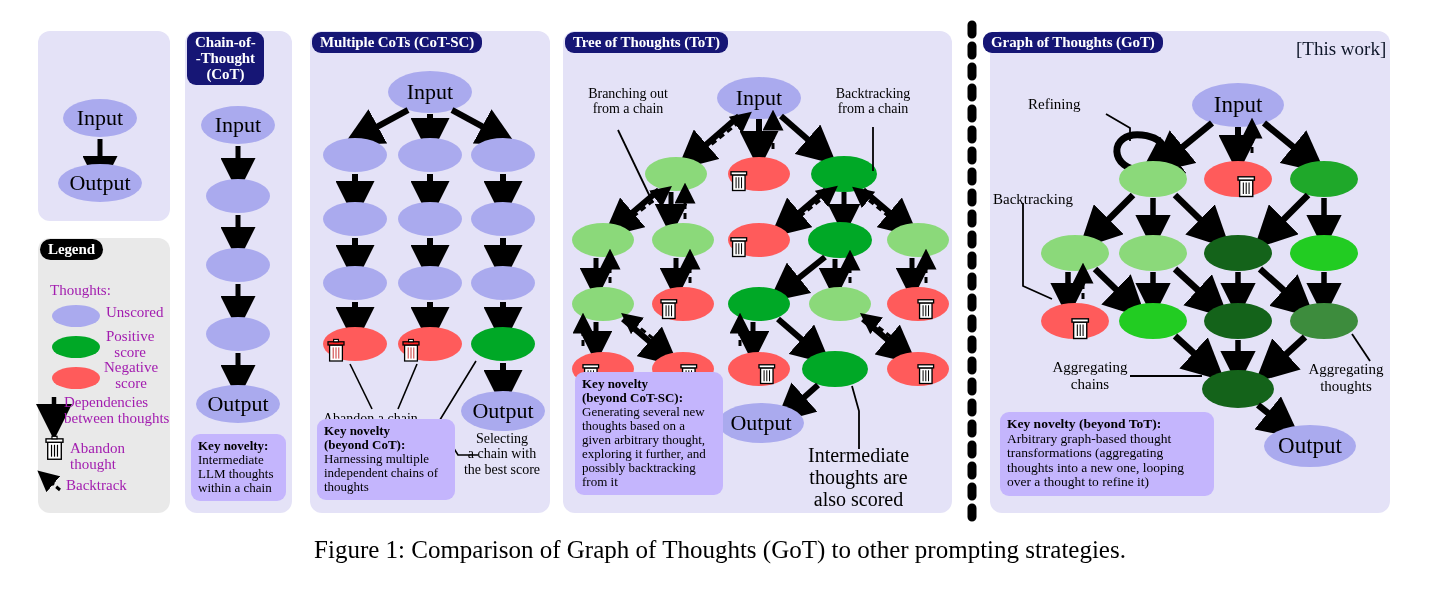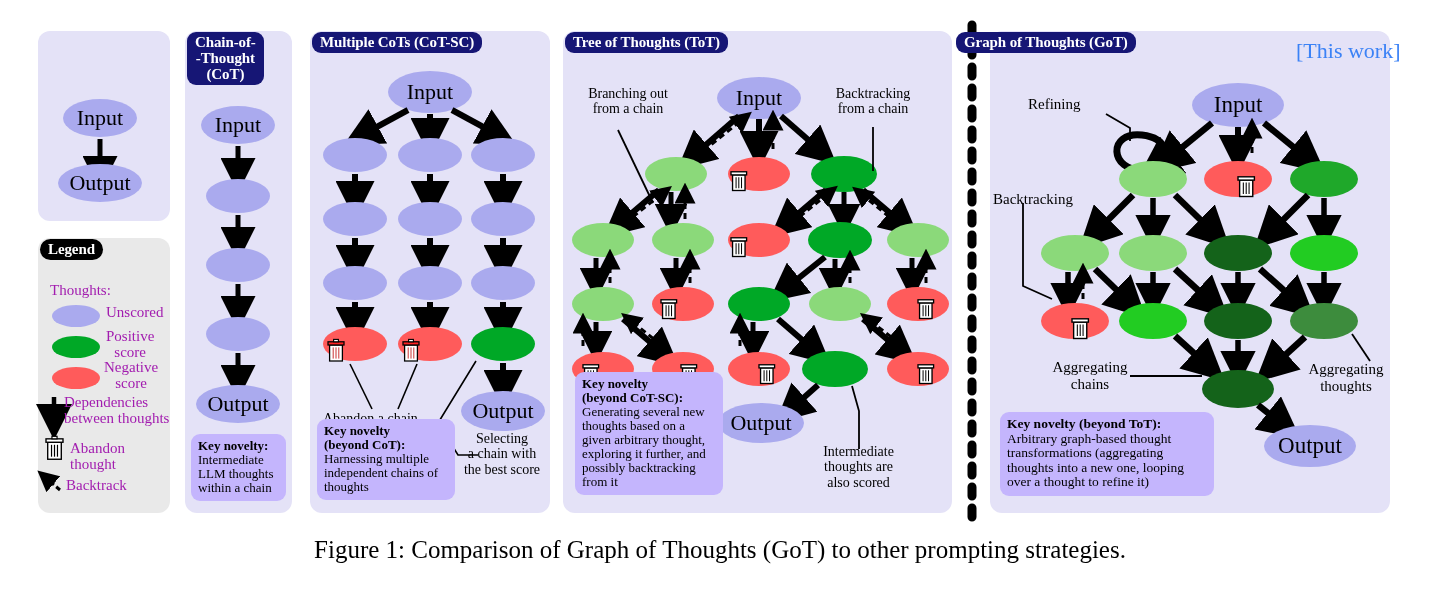--- a/index.html
+++ b/index.html
@@ -61,21 +61,21 @@
   svg { position: absolute; top: 0; left: 0; overflow: visible; }
 
   .caption {
     position: absolute;
     width: 1440px;
     text-align: center;
     font-size: 25px;
     color: #000;
   }
 
-  .thiswork { position: absolute; font-size: 22px; color: #3b82f6; }
+  .thiswork { position: absolute; font-size: 19px; color: #0f172a; }
   .legend-text { position: absolute; color:#a21caf; line-height:1.05; }
 </style>
 </head>
 <body>
 
 <div id="figure-root">
 
   <div class="panel" style="left:38px; top:31px; width:132px; height:190px;">
     <svg width="132" height="190" viewBox="0 0 132 190">
       <defs>
@@ -377,21 +377,21 @@
       <polyline points="55,99 90,172" fill="none" stroke="#000" stroke-width="1.8"></polyline>
       <polyline points="310,96 310,140" fill="none" stroke="#000" stroke-width="1.8"></polyline>
       <polyline points="289,355 296,380 296,418" fill="none" stroke="#000" stroke-width="1.8"></polyline>
     </svg>
     <div class="ellipse-label" style="left:159px; top:50px; width:74px; height:34px; font-size:22px;">Input</div>
     <div class="ellipse-label" style="left:156px; top:375px; width:84px; height:34px; font-size:22px;">Output</div>
     <div class="annot center" style="left:10px; top:55px; width:110px; font-size:14px; white-space:pre-line;">Branching out
 from a chain</div>
     <div class="annot center" style="left:255px; top:55px; width:110px; font-size:14px; white-space:pre-line;">Backtracking
 from a chain</div>
-    <div class="annot center" style="left:243px; top:413px; width:105px; font-size:14px; white-space:pre-line;">Intermediate
+    <div class="annot center" style="left:243px; top:413px; width:105px; font-size:20px; white-space:pre-line;">Intermediate
 thoughts are
 also scored</div>
   </div>
   <div class="panel-title" style="left:565px; top:32px; font-size:15px;">Tree of Thoughts (ToT)</div>
   <div class="keybox" style="left:575px; top:372px; width:148px; font-size:13px;">
     <b style="white-space:pre-line;">Key novelty
 (beyond CoT-SC):</b>
     <span>Generating several new thoughts based on a given arbitrary thought, exploring it further, and possibly backtracking from it</span>
   </div>
 
@@ -477,21 +477,21 @@
     </svg>
     <div class="ellipse-label" style="left:209px; top:56px; width:78px; height:36px; font-size:23px;">Input</div>
     <div class="ellipse-label" style="left:275px; top:397px; width:90px; height:36px; font-size:23px;">Output</div>
     <div class="annot" style="left:38px; top:65px; font-size:15px;">Refining</div>
     <div class="annot" style="left:3px; top:160px; font-size:15px;">Backtracking</div>
     <div class="annot center" style="left:55px; top:328px; width:90px; font-size:15px; white-space:pre-line;">Aggregating
 chains</div>
     <div class="annot center" style="left:310px; top:330px; width:92px; font-size:15px; white-space:pre-line;">Aggregating
 thoughts</div>
   </div>
-  <div class="panel-title" style="left:956px; top:32px; font-size:15px;">Graph of Thoughts (GoT)</div>
+  <div class="panel-title" style="left:983px; top:32px; font-size:15px;">Graph of Thoughts (GoT)</div>
   <div class="thiswork" style="left:1296px; top:38px;">[This work]</div>
   <div class="keybox" style="left:1000px; top:412px; width:214px; font-size:13.5px;">
     <b>Key novelty (beyond ToT):</b><br>
     <span>Arbitrary graph-based thought transformations (aggregating thoughts into a new one, looping over a thought to refine it)</span>
   </div>
 
   <div class="caption" style="left:0; top:536px;">Figure 1: Comparison of Graph of Thoughts (GoT) to other prompting strategies.</div>
 
 </div>
 

